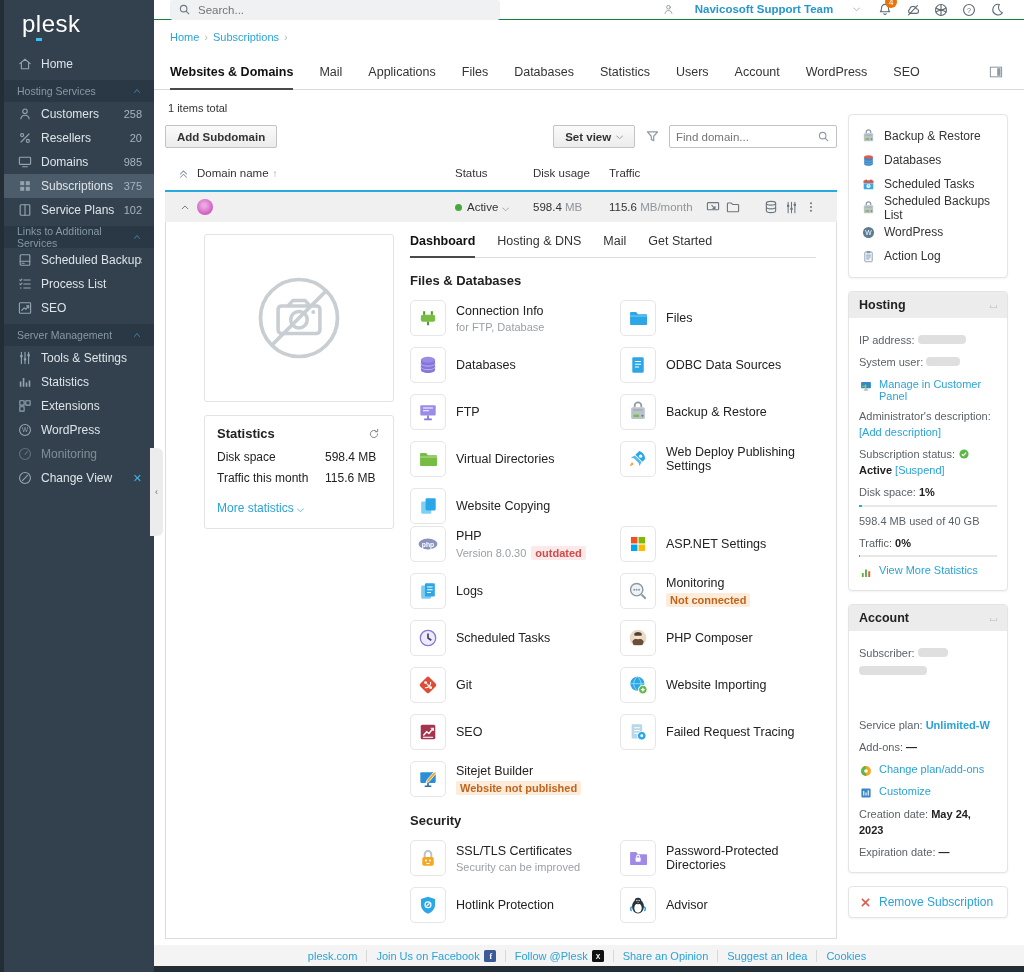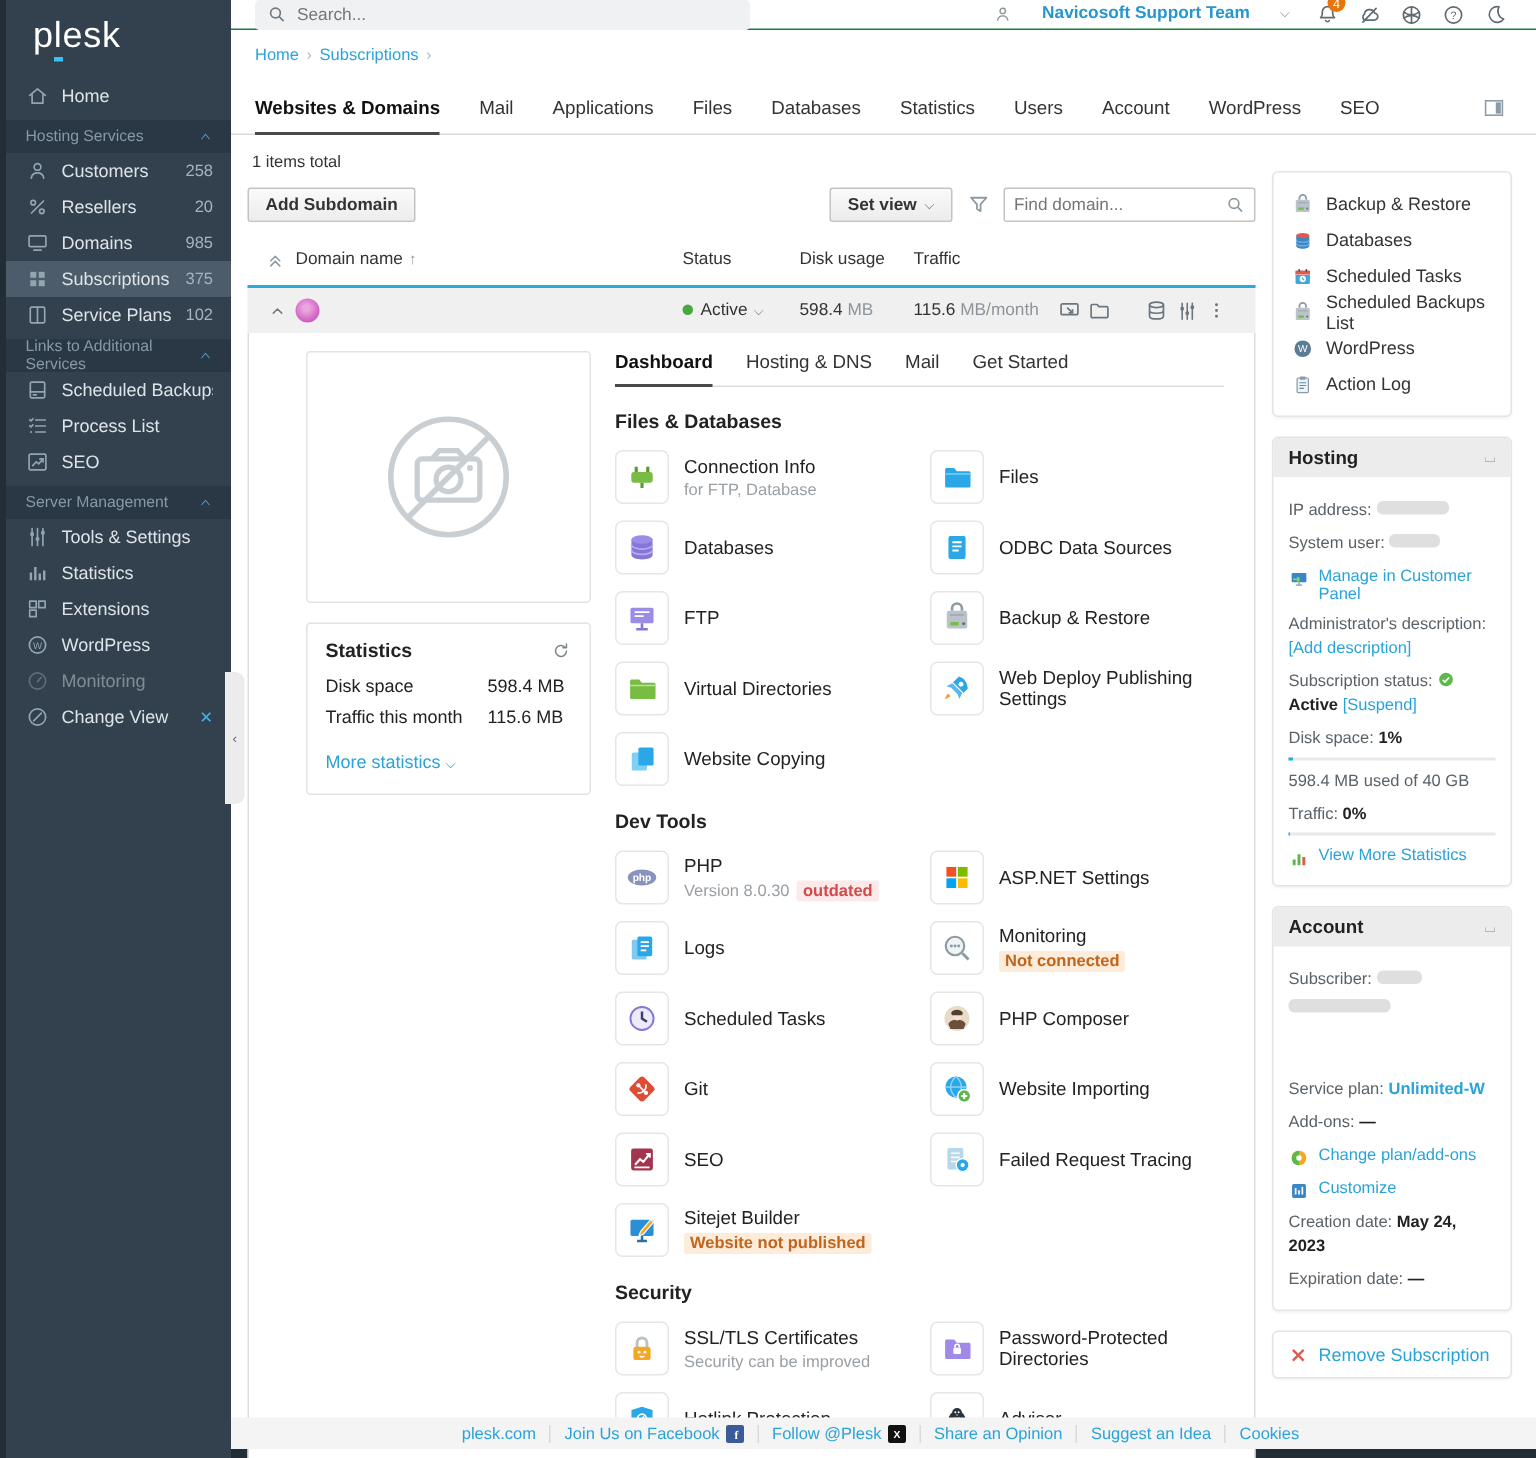--- a/index.html
+++ b/index.html
@@ -661,21 +661,20 @@
                           <path d="M4.6 13c-1.2 1-1.9 3.4-1.9 3.4s2.4-.7 3.4-1.9z" fill="#f0a13c"></path>
                         </svg>
                       </span>
                     </span>
                     <div class="tmeta">
                       <div class="tlabel">Web Deploy Publishing Settings</div>
                     </div>
                   </div>
                 </div>
               </div>
-              <div class="sec-title">Dev Tools</div>
               <div class="tgrid">
                 <div class="tcol">
                   <div class="titem">
                     <span class="tile">
                       <span class="icn">
                         <svg viewBox="0 0 20 20" width="22" height="22">
                           <ellipse cx="10" cy="10" rx="8.6" ry="4.9" fill="#8a93be"></ellipse>
                           <text x="10" y="12.4" font-size="6.2" font-weight="bold" text-anchor="middle" fill="#fff" font-family="sans-serif">php</text>
                         </svg>
                       </span>

